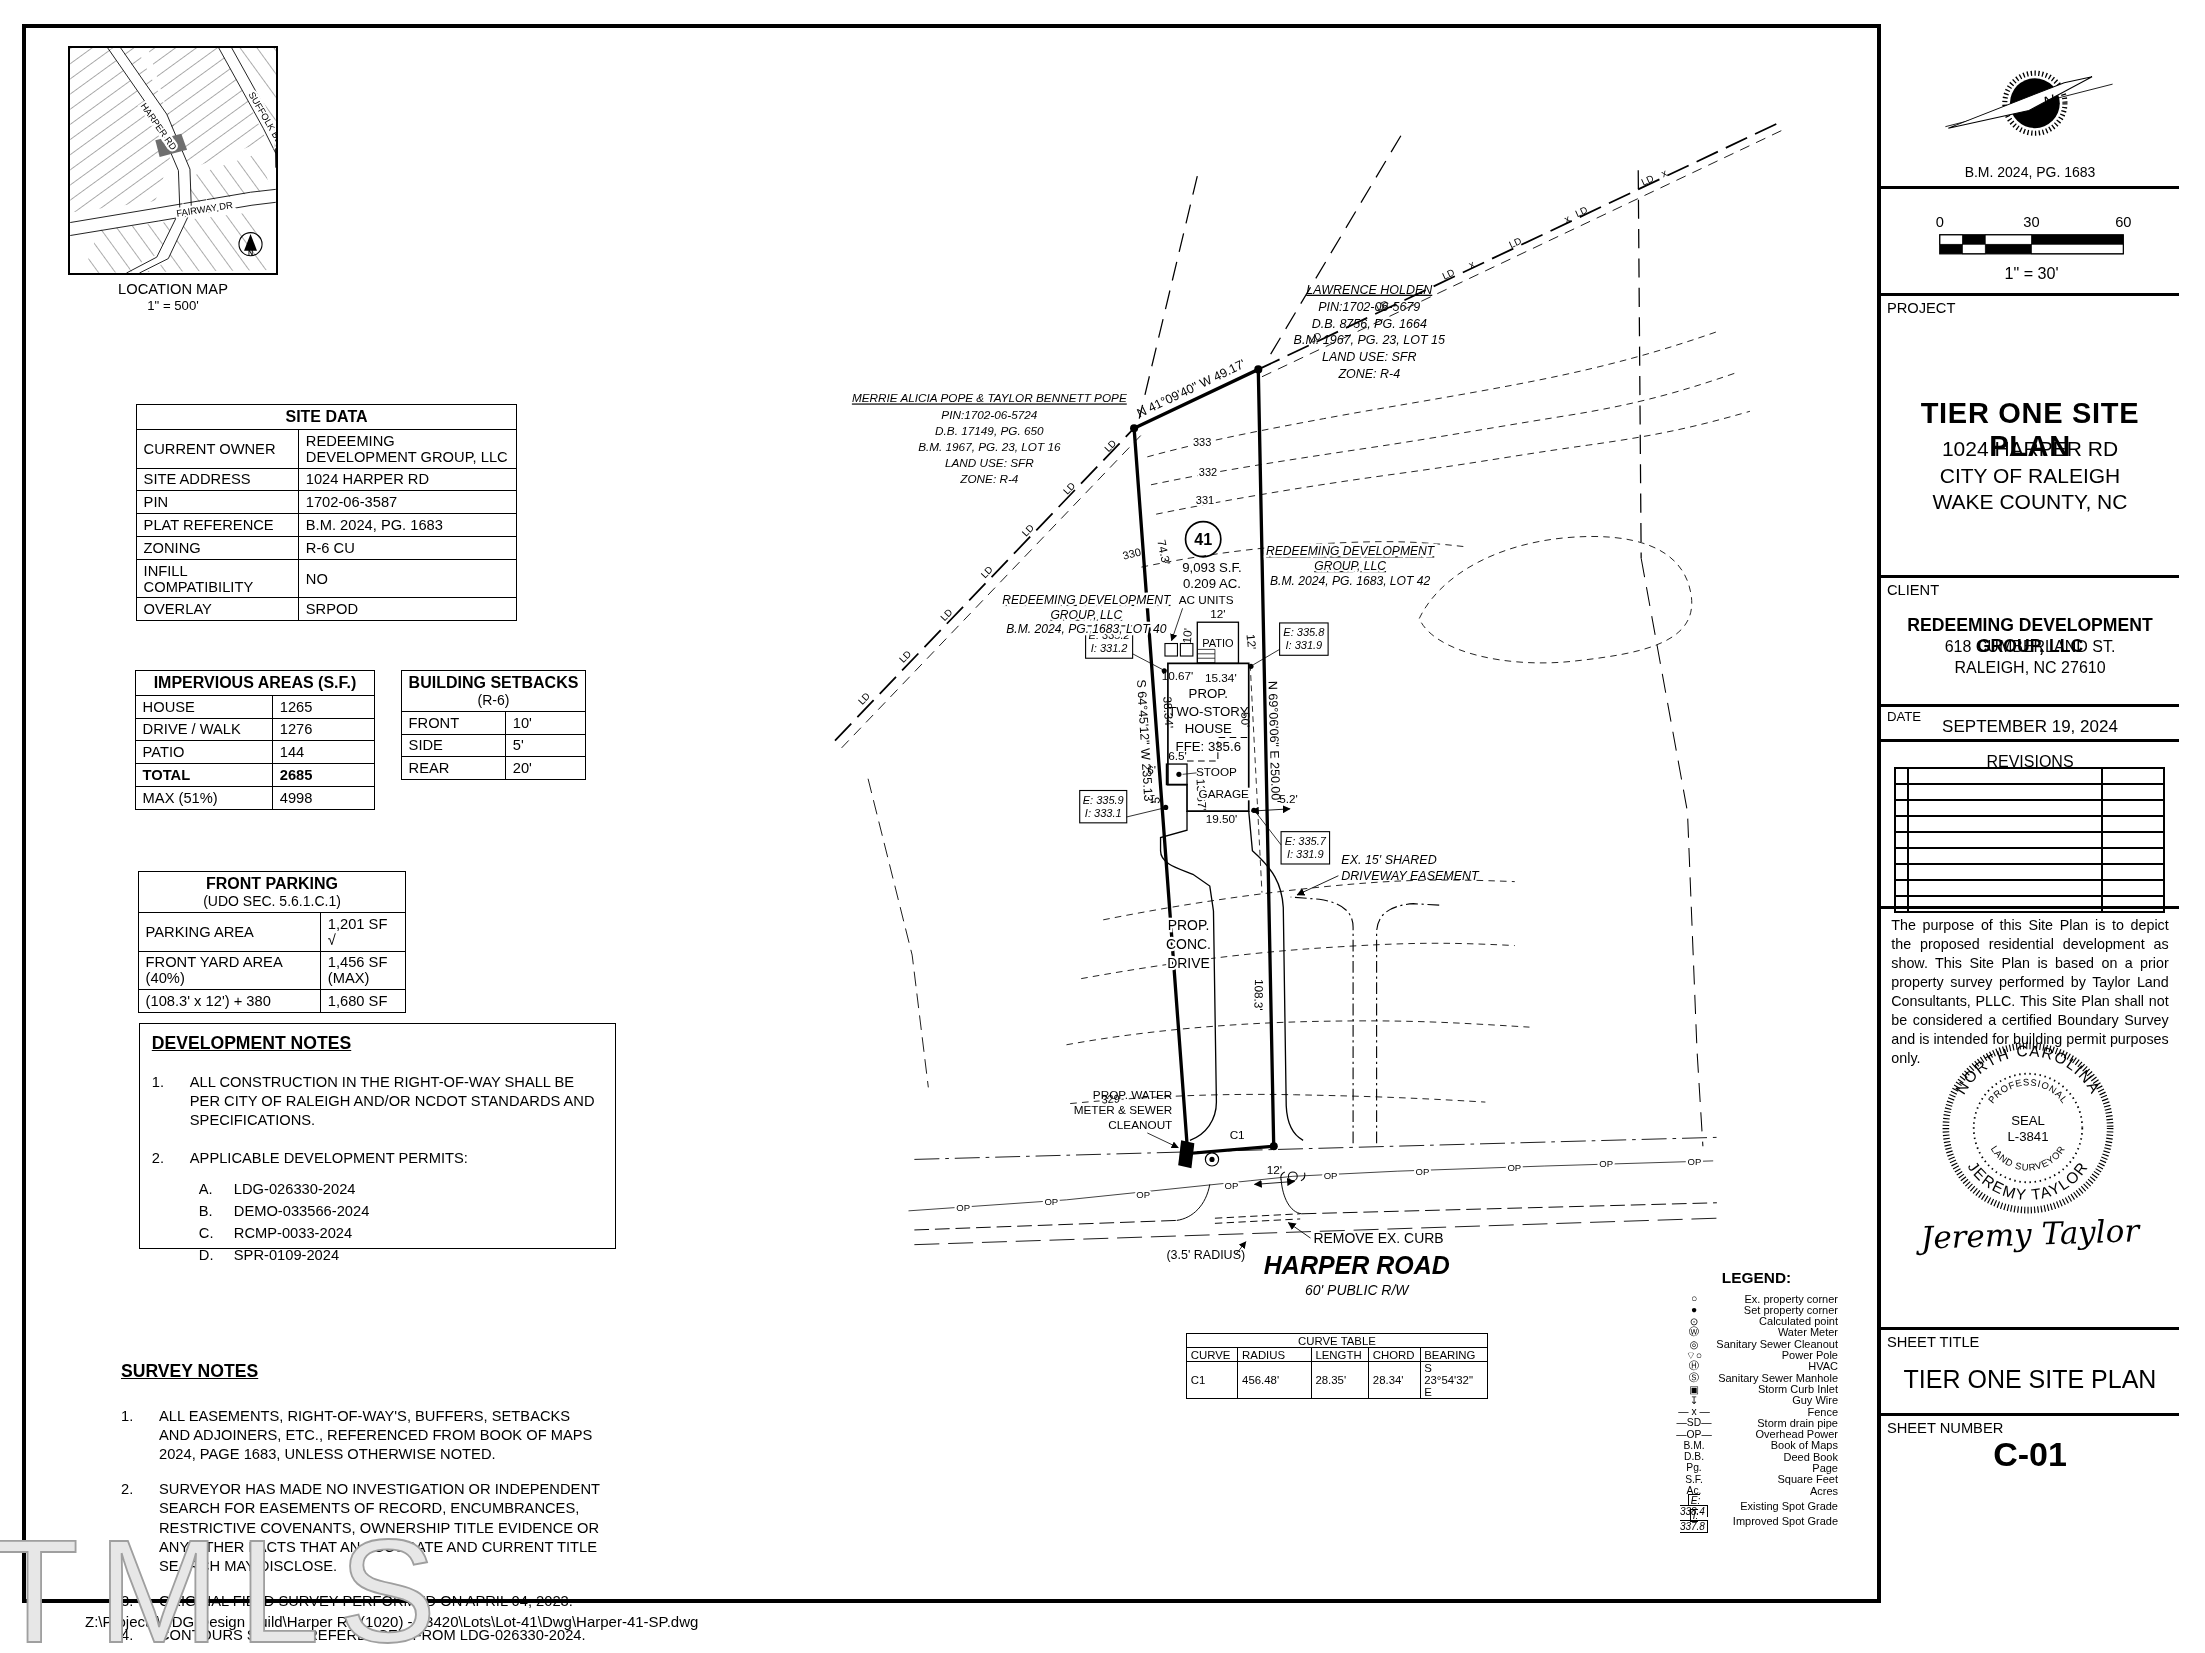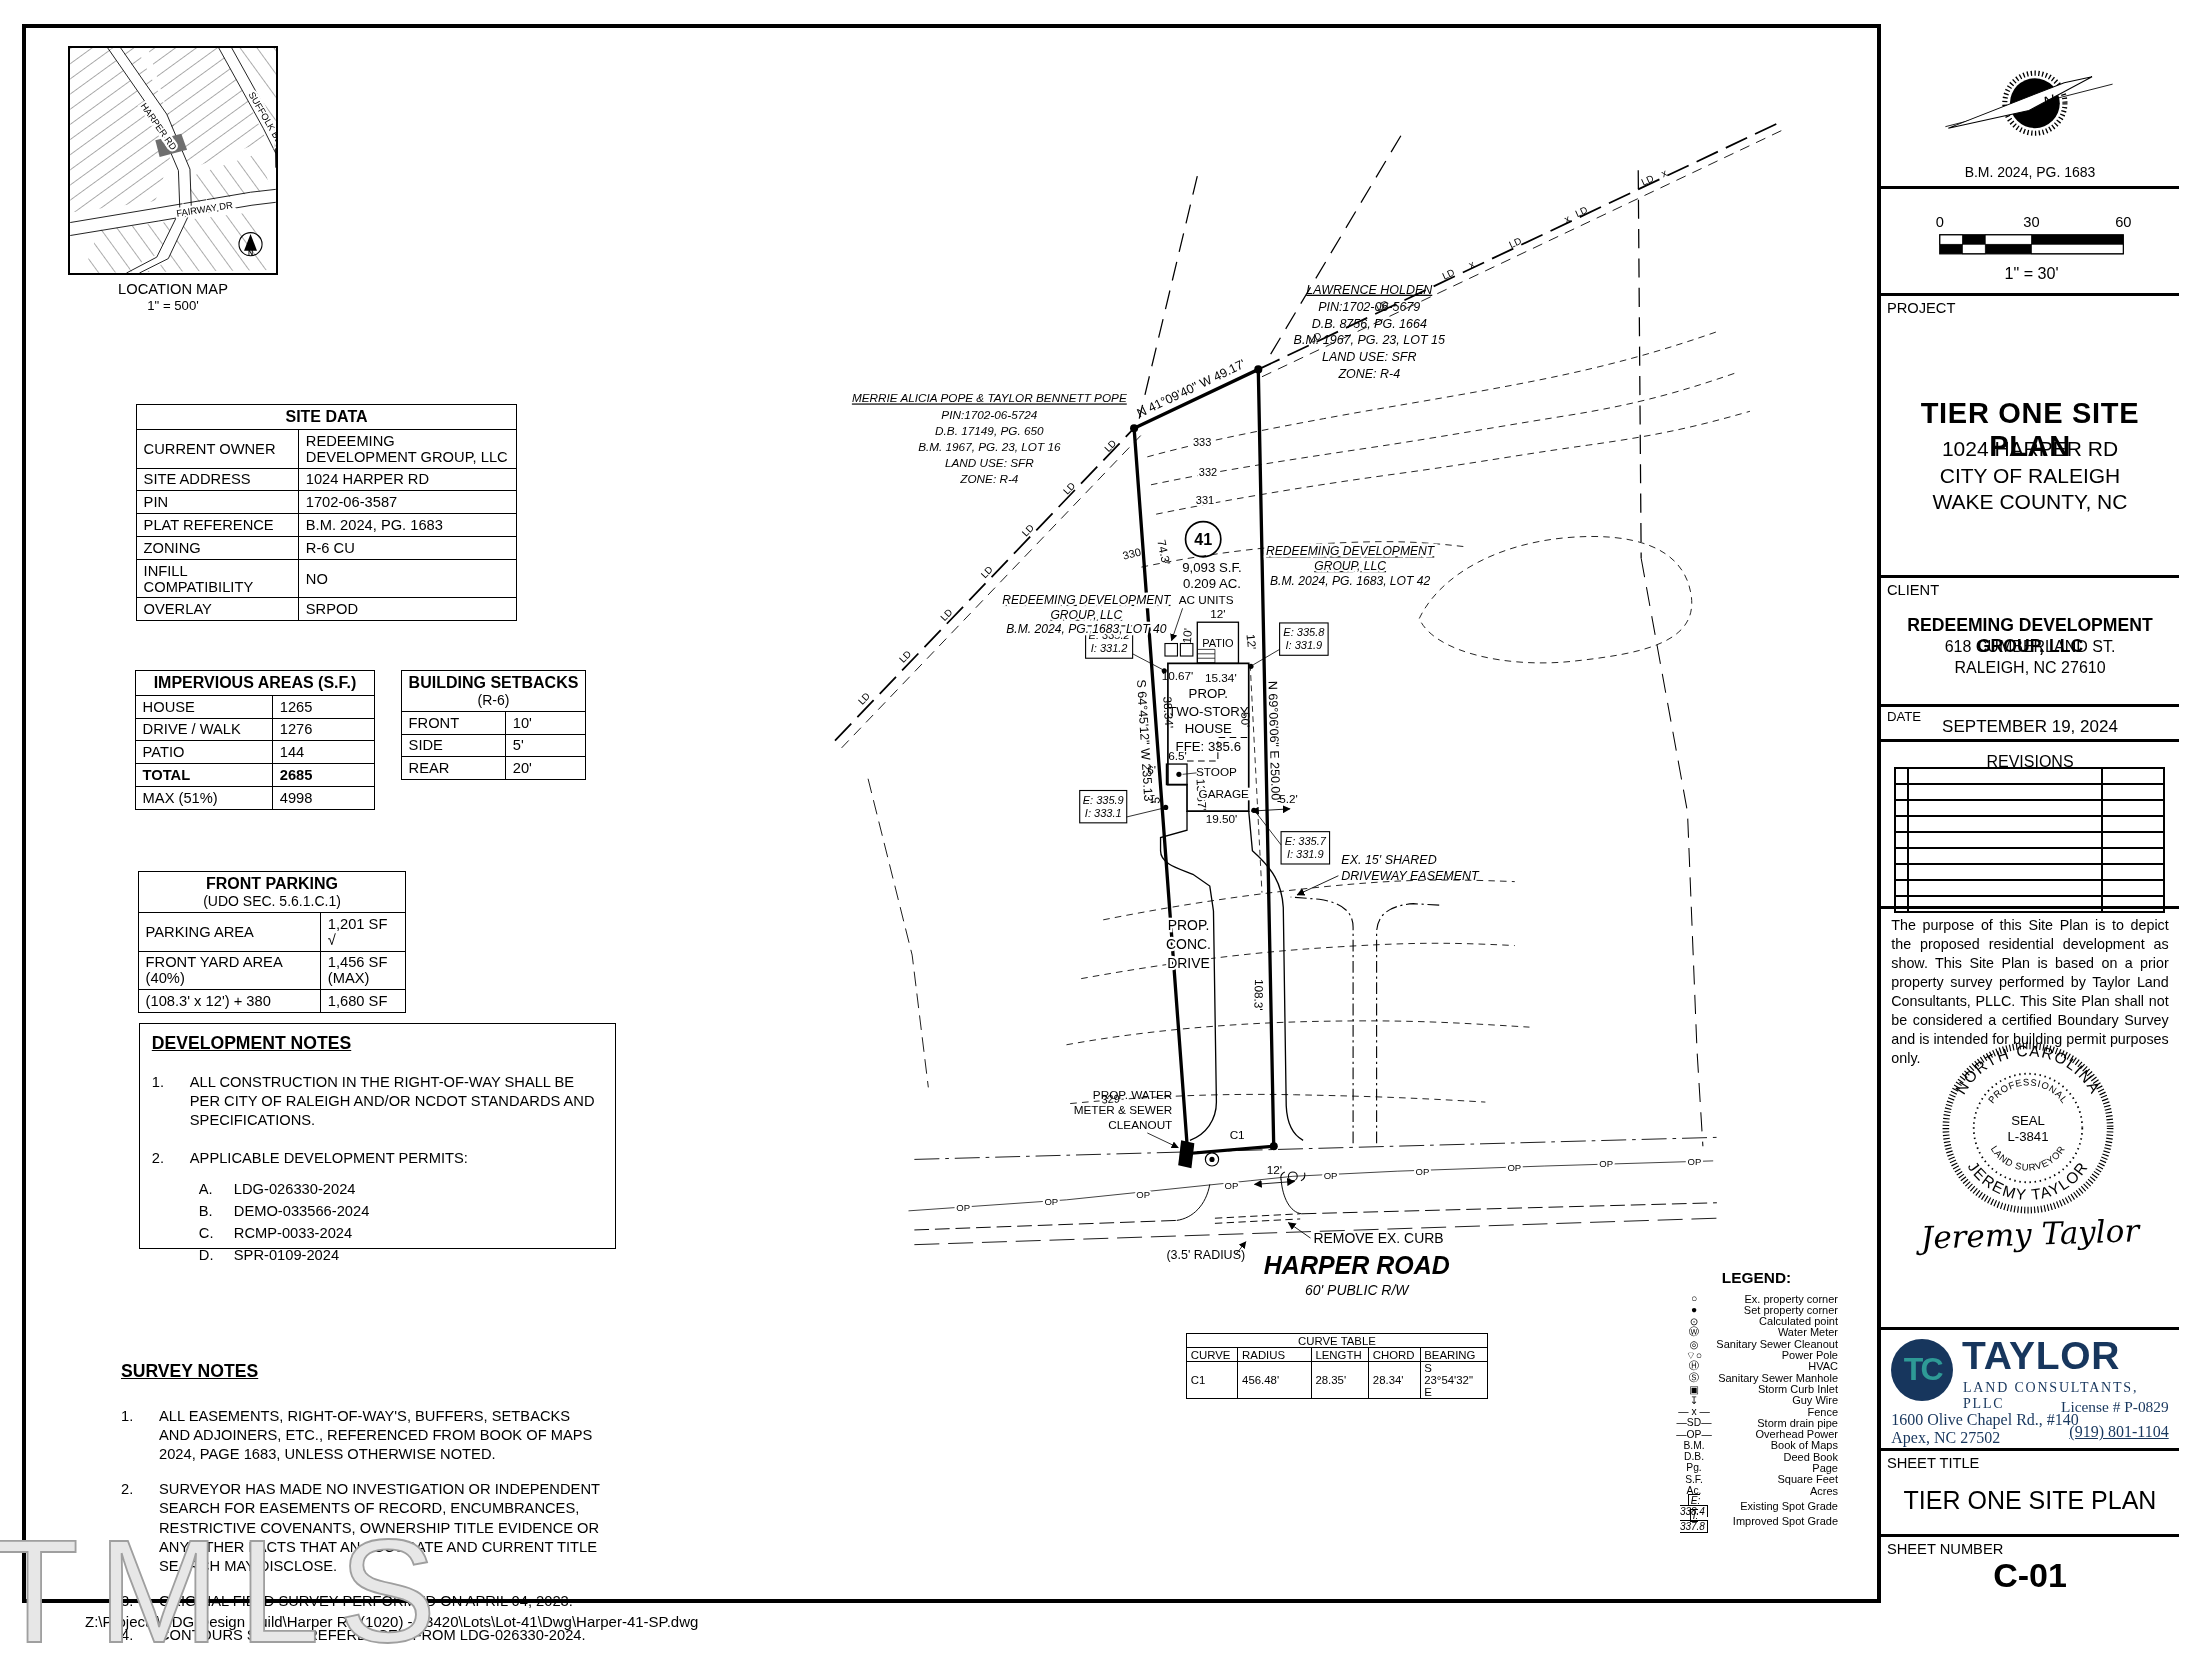--- a/index.html
+++ b/index.html
@@ -714,31 +714,20 @@
       <text font-size="21" letter-spacing="2"><textPath href="#arcOT" startOffset="50%" text-anchor="middle">NORTH CAROLINA</textPath></text>
       <text font-size="21" letter-spacing="2"><textPath href="#arcOB" startOffset="50%" text-anchor="middle">JEREMY TAYLOR</textPath></text>
       <text font-size="13" letter-spacing="1"><textPath href="#arcIT" startOffset="50%" text-anchor="middle">PROFESSIONAL</textPath></text>
       <text font-size="13" letter-spacing="1"><textPath href="#arcIB" startOffset="50%" text-anchor="middle">LAND SURVEYOR</textPath></text>
       <text x="120" y="116" font-size="18" text-anchor="middle">SEAL</text>
       <text x="120" y="138" font-size="18" text-anchor="middle">L-3841</text>
     </svg>
     <div class="ctr abs" style="left:0;top:307px;width:100%;font-size:31px;font-style:italic;font-family:'DejaVu Serif',serif;transform:rotate(-2deg);">Jeremy Taylor</div>
   </div>
 
-  <div class="tb-sec" style="height:121px;">
-    <div class="abs" style="left:10.3px;top:8.8px;width:62px;height:62px;border-radius:50%;background:#17365d;display:flex;align-items:center;justify-content:center;">
-      <span style="color:#2e9a96;font-size:32px;font-weight:bold;letter-spacing:-2.9px;">TC</span>
-    </div>
-    <div class="abs firm-navy" style="left:81px;top:4.4px;width:213px;font-size:39px;font-weight:bold;letter-spacing:0.7px;">TAYLOR</div>
-    <div class="abs firm-navy" style="left:82px;top:50px;width:210px;font-size:14px;letter-spacing:1.8px;font-family:'Liberation Serif',serif;">LAND CONSULTANTS, PLLC</div>
-    <div class="abs firm-navy" style="right:10.3px;top:68px;font-size:15.4px;font-family:'Liberation Serif',serif;">License # P-0829</div>
-    <div class="abs firm-navy" style="left:10.3px;top:81px;font-size:16px;font-family:'Liberation Serif',serif;">1600 Olive Chapel Rd., #140</div>
-    <div class="abs firm-navy" style="left:10.3px;top:99px;font-size:16px;font-family:'Liberation Serif',serif;">Apex, NC 27502</div>
-    <div class="abs firm-navy" style="right:10.3px;top:93px;font-size:16px;text-decoration:underline;font-family:'Liberation Serif',serif;">(919) 801-1104</div>
-  </div>
 
   <div class="tb-sec" style="height:86px;">
     <div class="tb-label">SHEET TITLE</div>
     <div class="ctr abs" style="left:0;top:35px;width:100%;font-size:25px;">TIER ONE SITE PLAN</div>
   </div>
 
   <div class="tb-sec" style="height:62px;border-bottom:none;">
     <div class="tb-label">SHEET NUMBER</div>
     <div class="ctr abs" style="left:0;top:19px;width:100%;font-size:34px;font-weight:bold;">C-01</div>
   </div>

